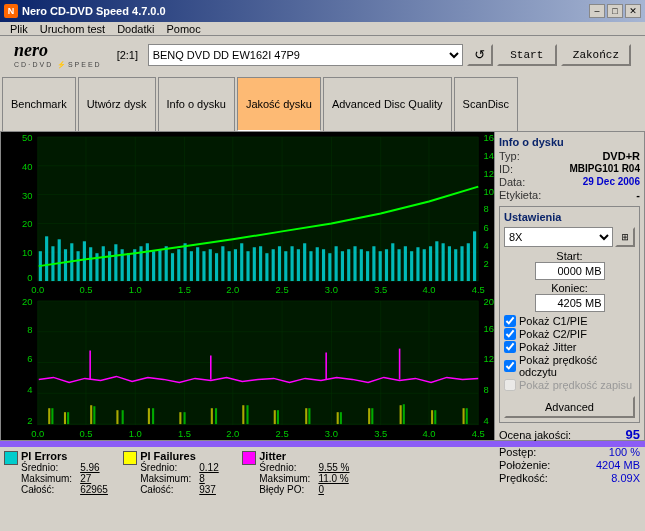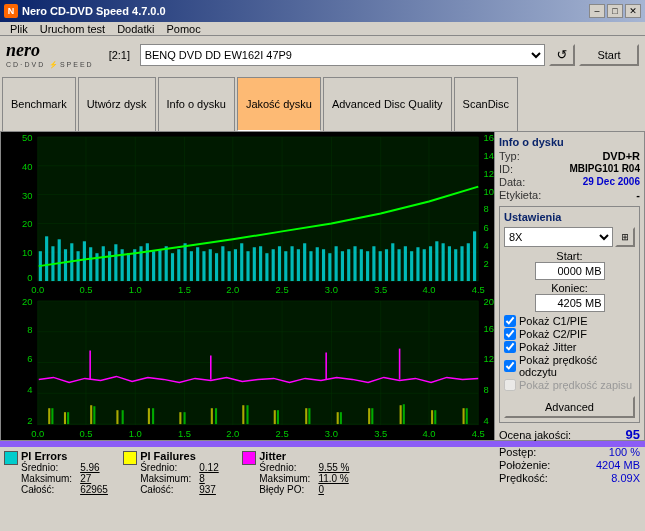--- a/index.html
+++ b/index.html
@@ -11,27 +11,27 @@
     .title-bar-icon { width: 14px; height: 14px; background: #ff6600; border-radius: 2px; font-size: 9px; display: flex; align-items: center; justify-content: center; color: white; }
     .title-bar-buttons { display: flex; gap: 2px; }
     .tb-btn { width: 16px; height: 14px; border: 1px solid #888; font-size: 9px; display: flex; align-items: center; justify-content: center; cursor: pointer; background: #d4d0c8; }
     .tb-btn.close { background: #d4d0c8; }
     
     
     .menu-bar { background: #d4d0c8; height: 14px; display: flex; align-items: center; padding: 0 4px; border-bottom: 1px solid #888; }
     .menu-item { padding: 2px 6px; font-size: 11px; cursor: pointer; }
     
     
-    .toolbar { display: flex; align-items: center; gap: 4px; padding: 4px 6px; }
+    .toolbar { display: flex; align-items: center; gap: 4px; padding: 4px 14px; }
     .nero-logo { display: flex; flex-direction: column; margin-right: 8px; }
     .nero-text { font-size: 14px; font-weight: bold; color: black; font-style: italic; }
     .nero-sub { font-size: 8px; color: #666; letter-spacing: 1px; }
     .drive-label { font-size: 11px; background: #d4d0c8; padding: 2px; min-width: 30px; }
     .drive-select { height: 22px; font-size: 11px; background: white; border: 1px solid #888; flex: 1; }
-    .toolbar-btn { height: 22px; padding: 2px 10px; background: #d4d0c8; border: 2px outset #d4d0c8; font-size: 11px; cursor: pointer; }
+    .toolbar-btn { height: 22px; padding: 2px 10px; background: #d4d0c8; border: 2px outset #d4d0c8; font-size: 11px; cursor: pointer; font-family: Liberation Mono, monospace; }
     .toolbar-icon-btn { width: 26px; height: 22px; background: #d4d0c8; border: 2px outset #d4d0c8; display: flex; align-items: center; justify-content: center; cursor: pointer; }
     
     
     .tabs { display: flex; gap: 2px; padding: 4px 2px 0; }
     .tab { padding: 20px 8px; background: #d4d0c8; border: 1px solid #888; border-bottom: none; font-size: 11px; cursor: pointer; }
     .tab.active { background: #fdba74; border-bottom: 1px solid white; z-index: 1; }
     
     
     .content { display: flex; background: white; border: 1px solid #888; }
     
@@ -104,20 +104,21 @@
     <div class="nero-logo">
       <span class="nero-text" style="font-family:serif; font-style:italic; font-size:18px; font-weight:bold; color:#000;">nero</span>
       <span class="nero-sub" style="font-size:7px; color:#444; letter-spacing:2px;">CD·DVD <span style="color:#f60;">⚡</span>SPEED</span>
     </div>
     <span class="drive-label" style="font-size:11px; background:#d4d0c8; padding:2px 3px;">[2:1]</span>
     <select class="drive-select">
       <option>BENQ DVD DD EW162I 47P9</option>
     </select>
     <div class="toolbar-icon-btn" style="font-size:13px;">↺</div>
     <button class="toolbar-btn" style="min-width:60px;">Start</button>
+    <button class="toolbar-btn" style="min-width:60px;">Zakończ</button>
   </div>
 
   <div class="tabs">
     <div class="tab">Benchmark</div>
     <div class="tab">Utwórz dysk</div>
     <div class="tab">Info o dysku</div>
     <div class="tab active">Jakość dysku</div>
     <div class="tab">Advanced Disc Quality</div>
     <div class="tab">ScanDisc</div>
   </div>

